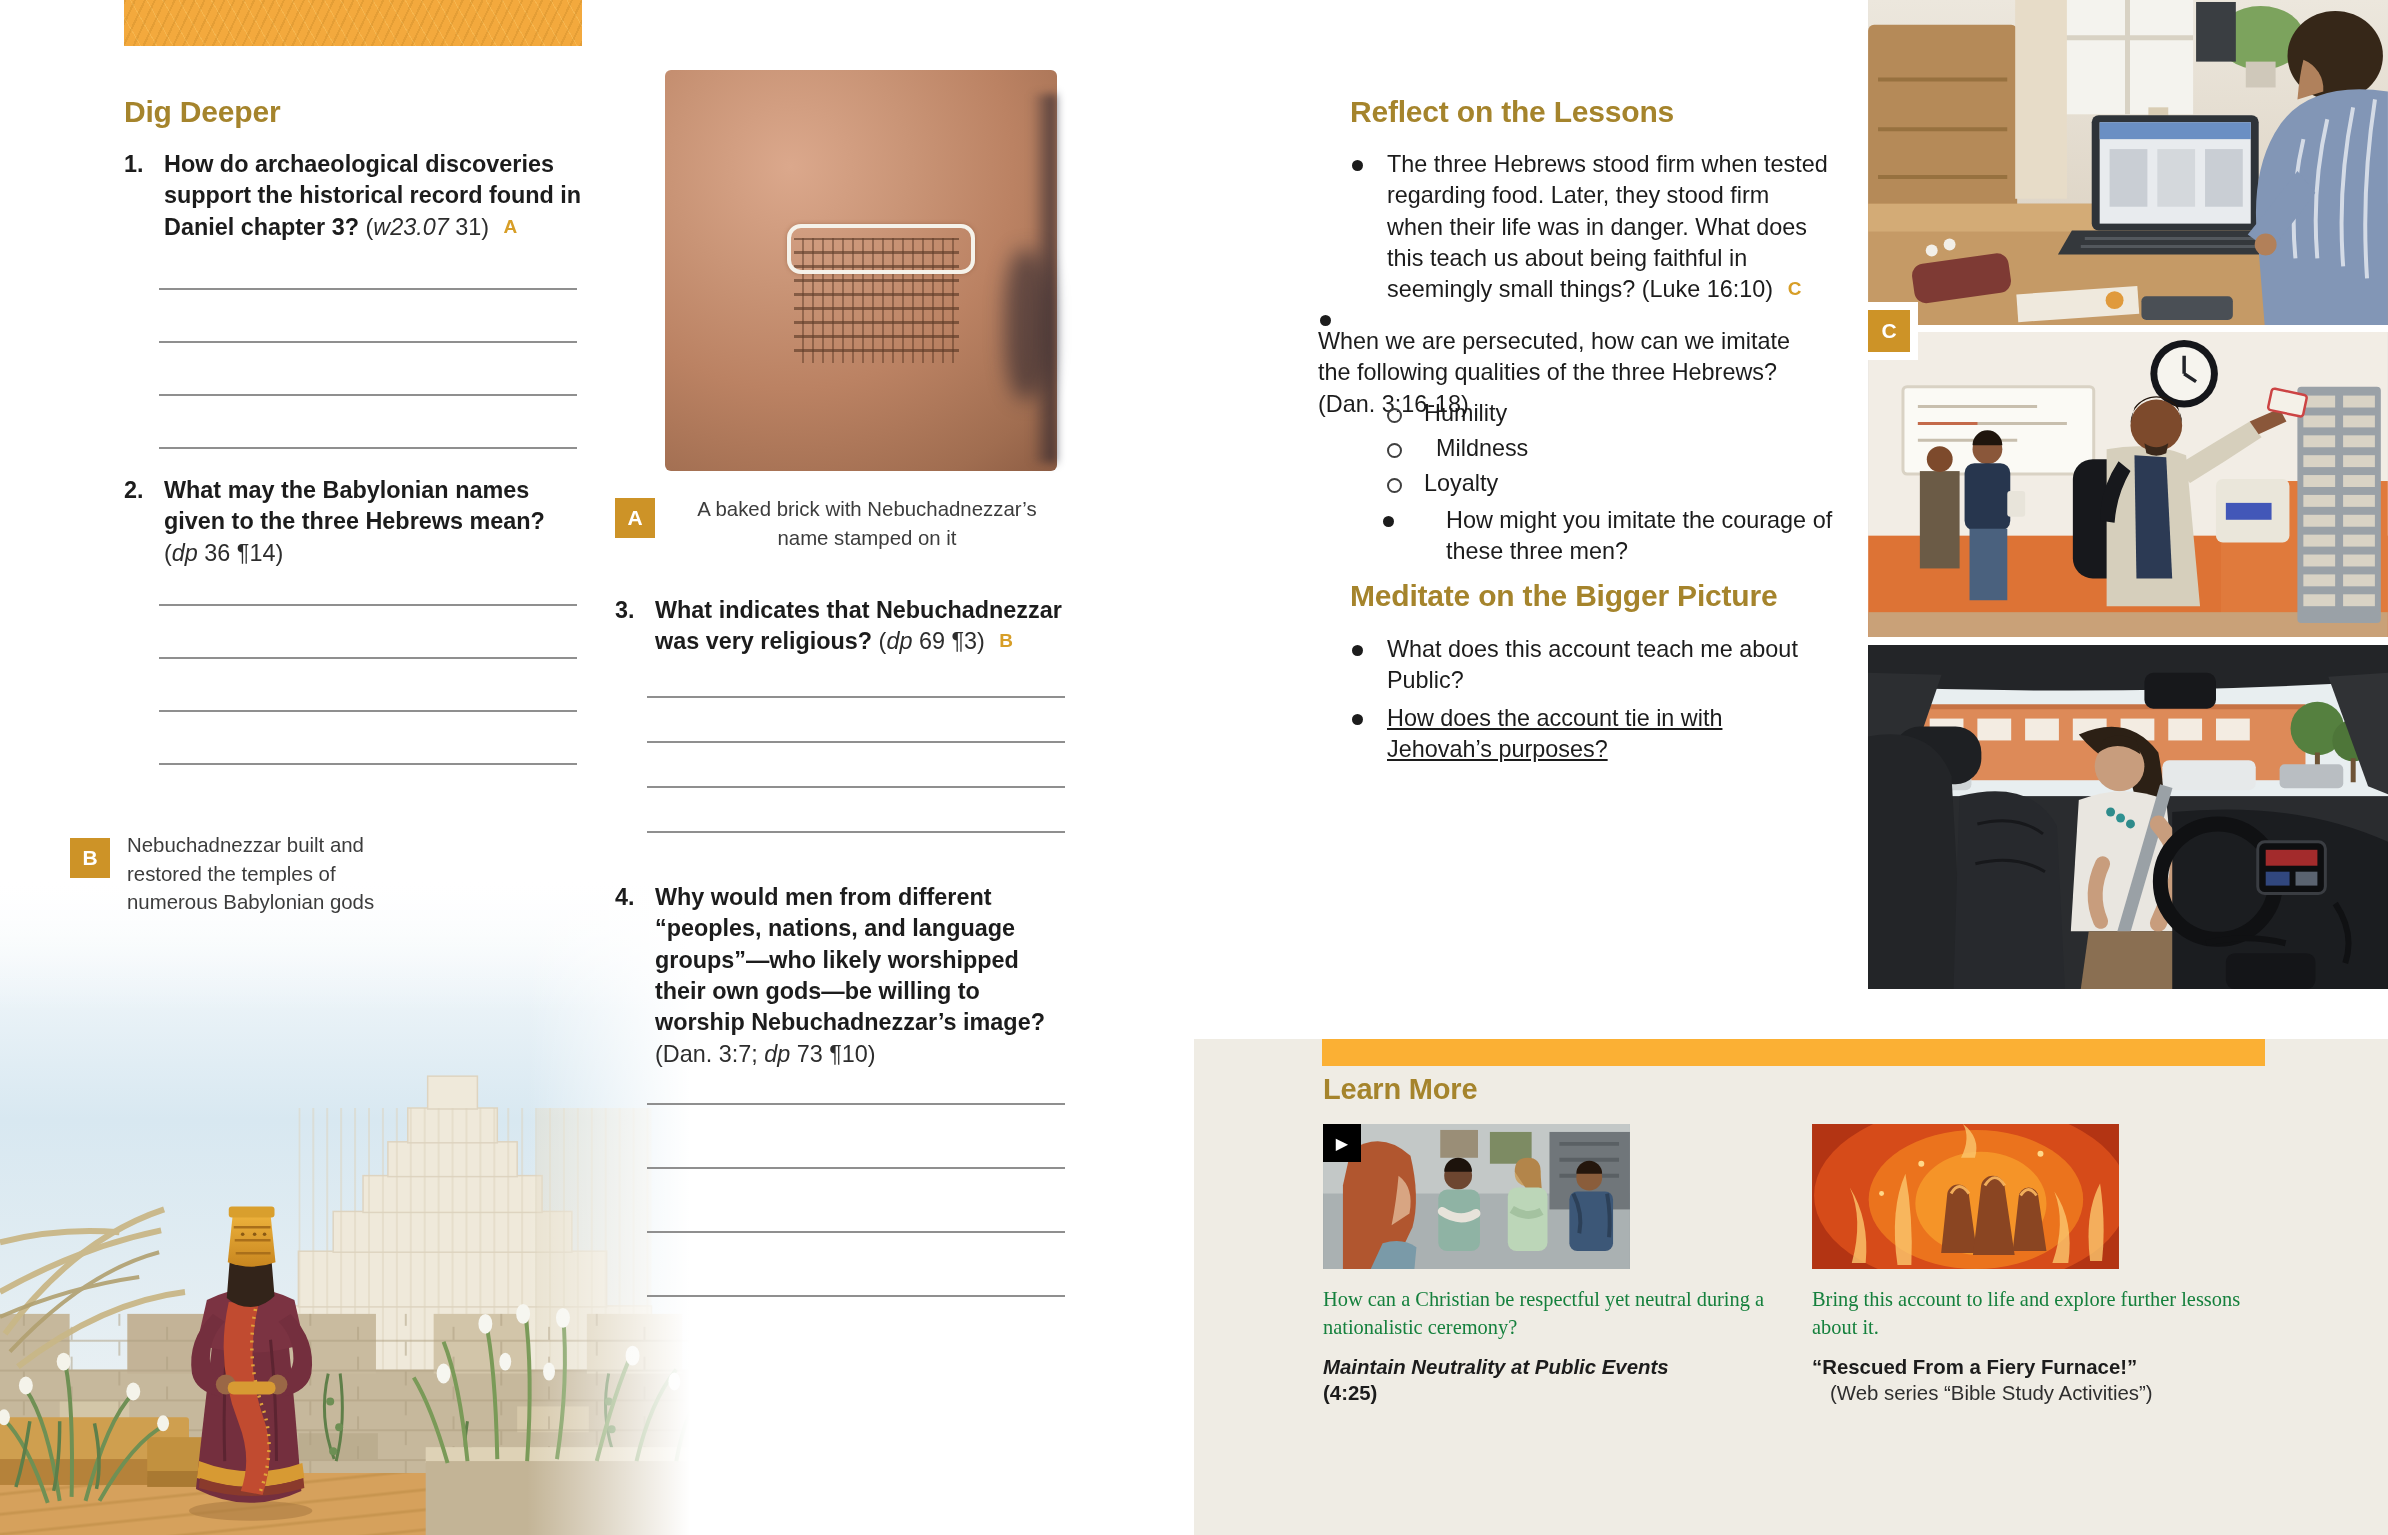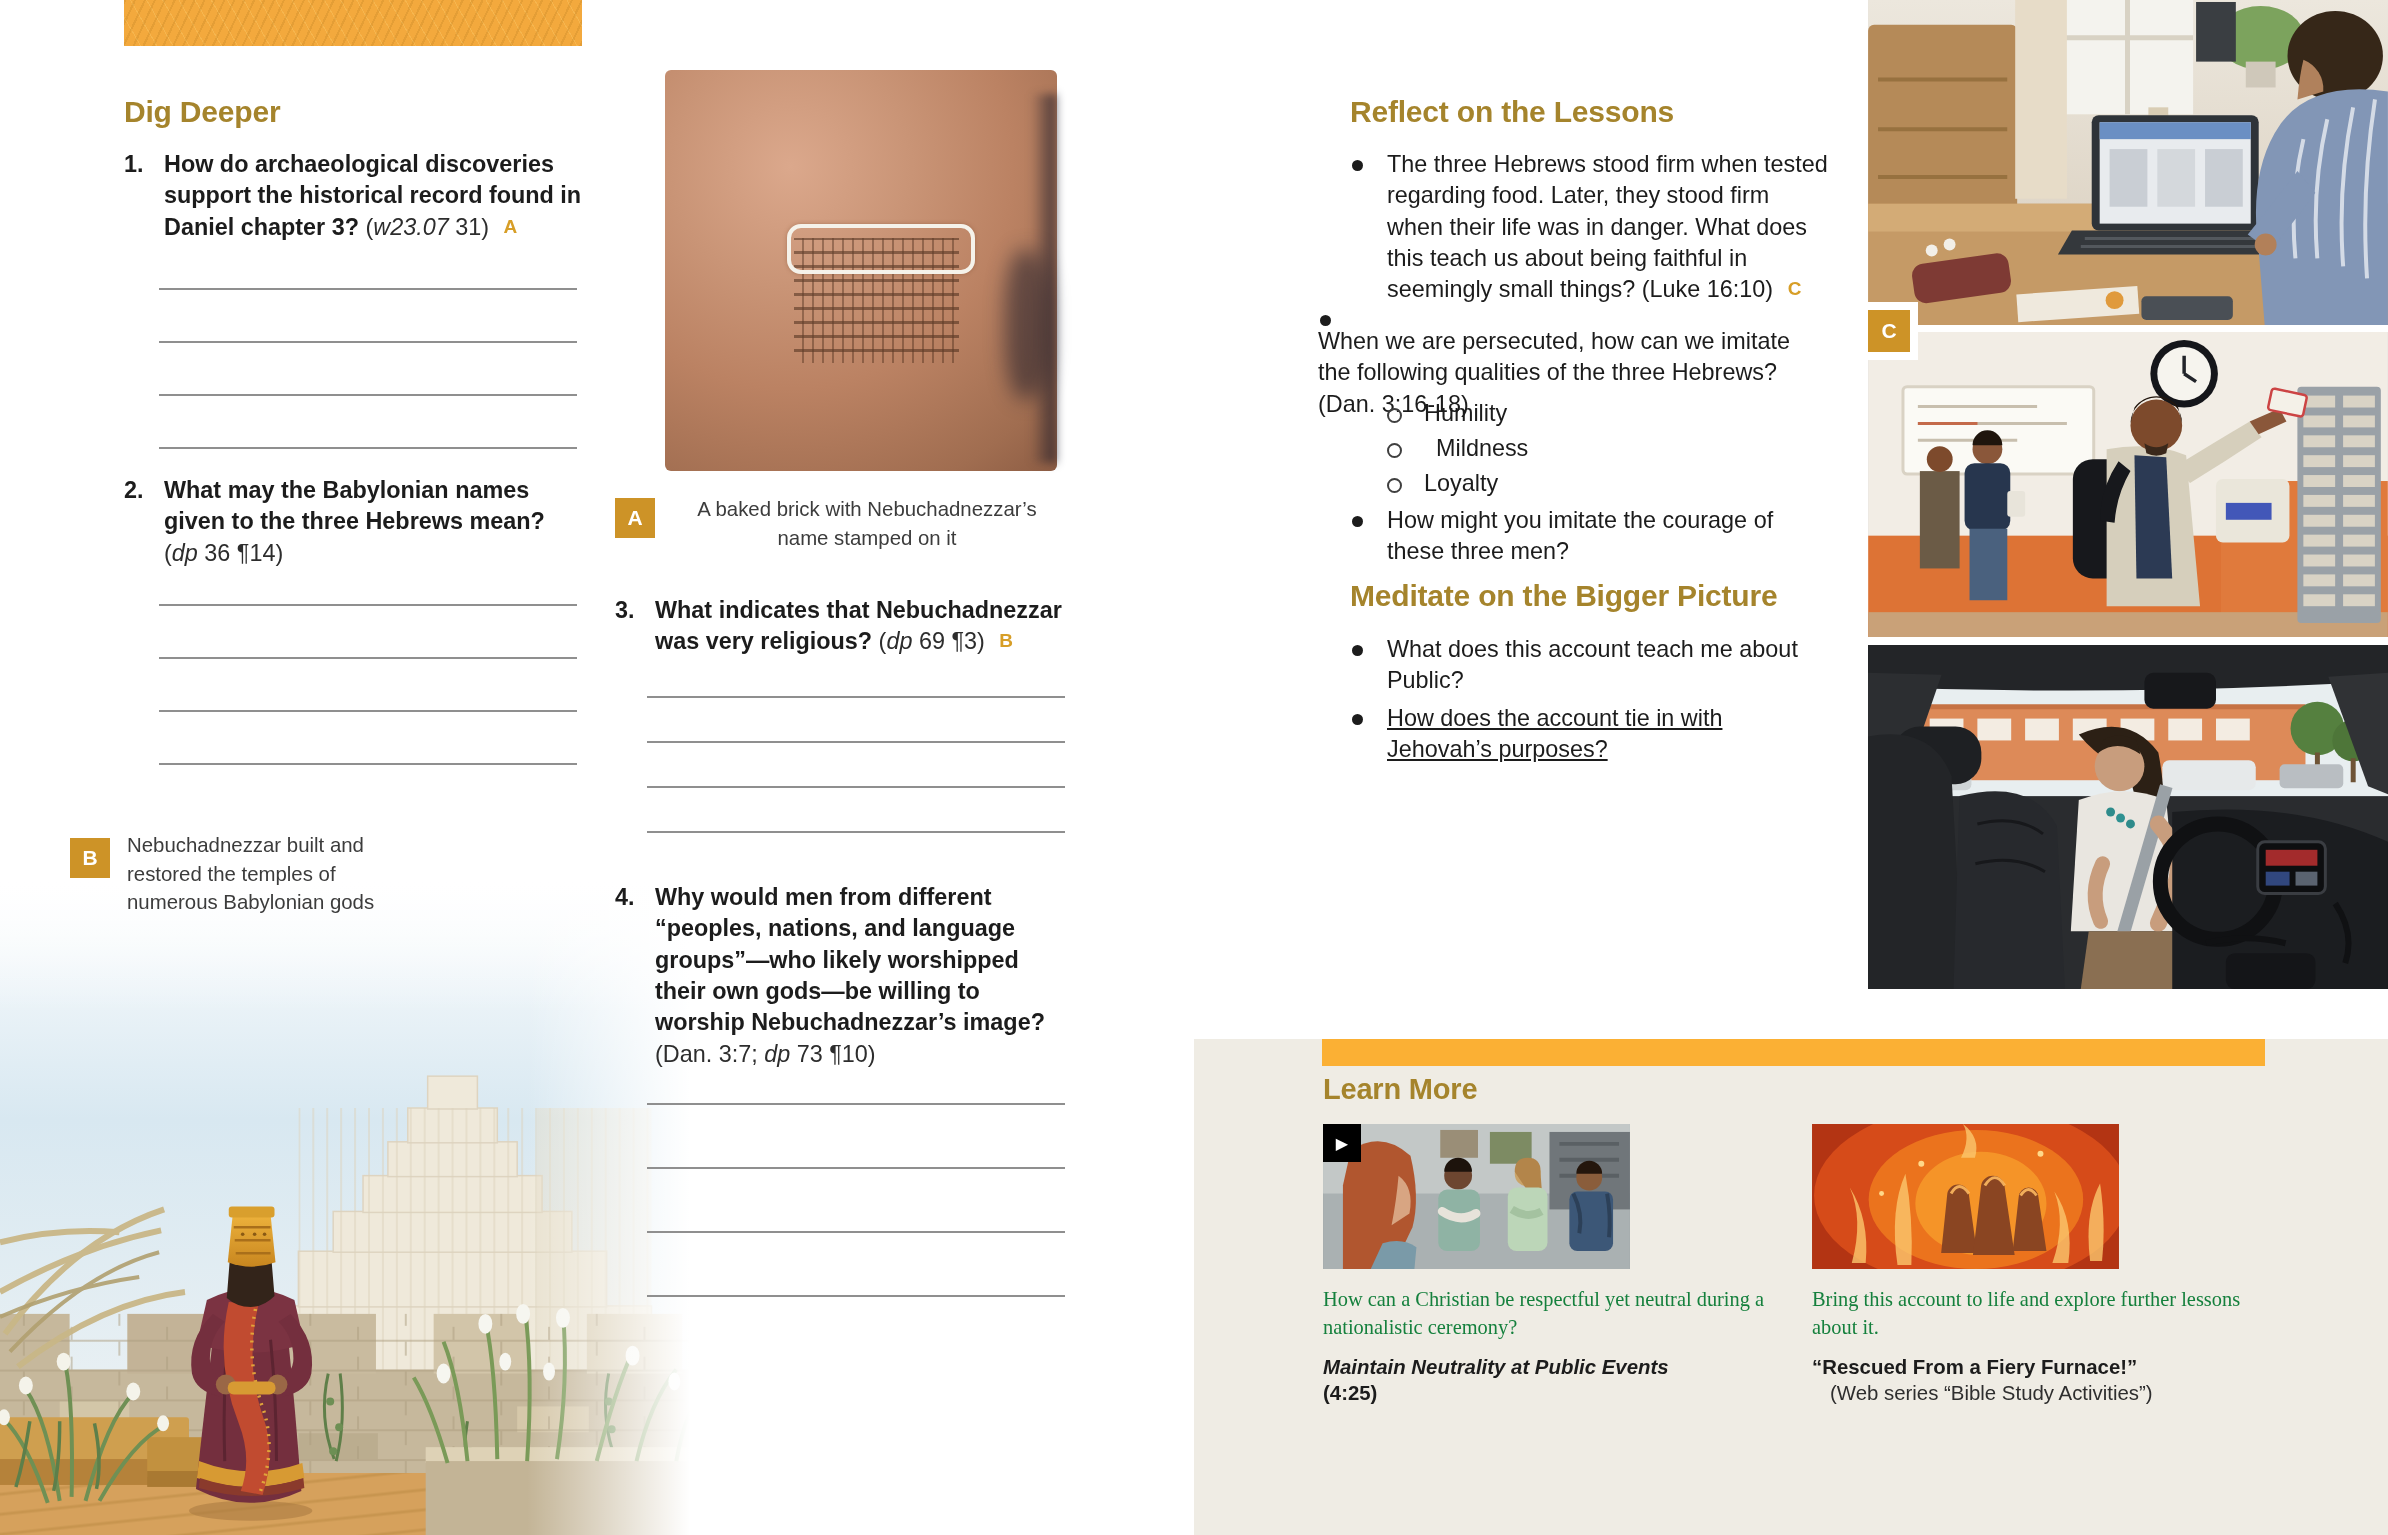--- a/index.html
+++ b/index.html
@@ -310,21 +310,21 @@
   </div>
   <div class="abs bul z1" style="left:1385px;top:433px;width:398px;gap:12px;">
     <span class="bcirc"></span>
     <span class="btext">Mildness</span>
   </div>
   <div class="abs bul z1" style="left:1385px;top:468px;width:398px;">
     <span class="bcirc"></span>
     <span class="btext">Loyalty</span>
   </div>
 
-  <div class="abs bul z1" style="left:1350px;top:505px;width:480px;">
+  <div class="abs bul z1" style="left:1381px;top:505px;width:480px;gap:28px;">
     <span class="bdot"></span>
     <span class="btext">How might you imitate the courage of these three men?</span>
   </div>
 
   <div class="abs section-heading z1" style="left:1350px;top:579px;">Meditate on the Bigger Picture</div>
 
   <div class="abs bul z1" style="left:1350px;top:634px;width:480px;">
     <span class="bdot"></span>
     <span class="btext">What does this account teach me about Public?</span>
   </div>

